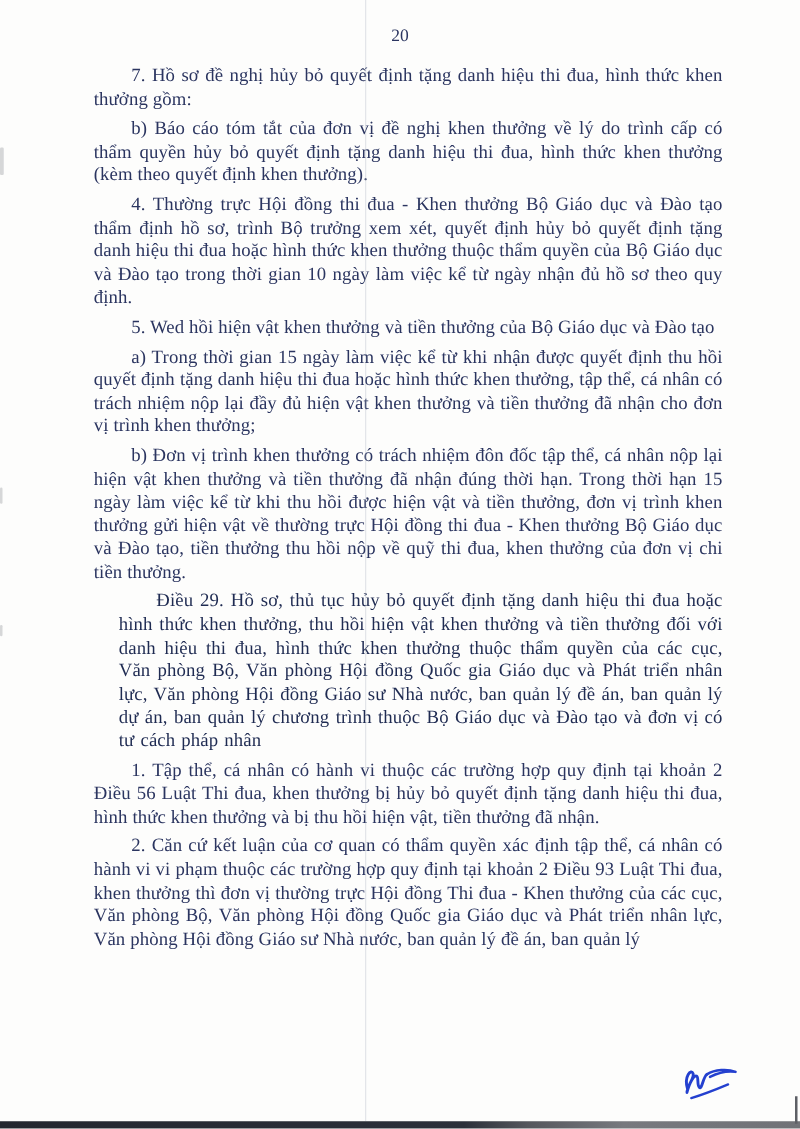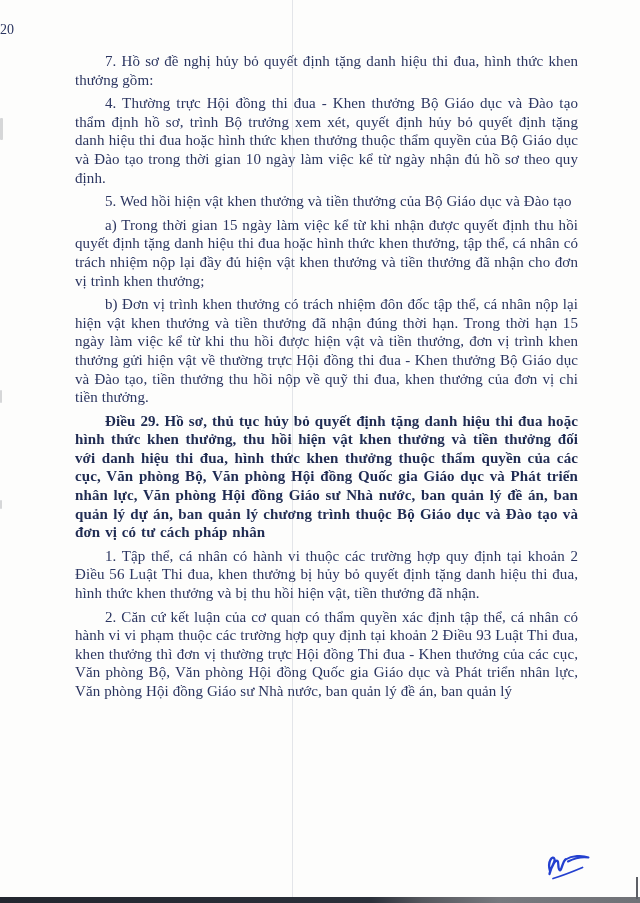--- a/index.html
+++ b/index.html
@@ -13,39 +13,41 @@
   html,body{margin:0;padding:0;background:#e8e8e8;}
   .page{
     position:relative;
     width:640px;height:903px;
     background:var(--paper);
     overflow:hidden;
     font-family:"Liberation Serif","DejaVu Serif",serif;
   }
   .page-number{
     position:absolute;top:22px;left:0;right:0;
+    text-align:center;
     font-size:14px;color:var(--ink);
   }
   .content{
     position:absolute;left:75px;top:52px;width:503px;
   }
   .content p{
     margin:0 0 5px 0;
     text-indent:30px;
     font-size:15px;
     line-height:18.6px;
     text-align:justify;
     color:var(--ink);
     letter-spacing:0.1px;
   }
   .content p.no-indent{text-indent:0;}
   .content p.bold{
-    font-weight:700;
+    font-weight:400;
     color:var(--ink-bold);
     word-spacing:1px;
+    margin-left:20px;
   }
   .crease{
     position:absolute;top:0;bottom:6px;left:292px;width:1px;
     background:rgba(170,176,188,0.30);
     pointer-events:none;
   }
   .smudge{
     position:absolute;left:0;background:rgba(140,142,148,0.35);
     border-radius:1px;
   }
@@ -68,20 +70,21 @@
 </style>
 </head>
 <body>
 
 <div class="page">
 
   <div class="page-number">20</div>
 
   <div class="content">
     <p>7. Hồ sơ đề nghị hủy bỏ quyết định tặng danh hiệu thi đua, hình thức khen thưởng gồm:</p>
+    <p>b) Báo cáo tóm tắt của đơn vị đề nghị khen thưởng về lý do trình cấp có thẩm quyền hủy bỏ quyết định tặng danh hiệu thi đua, hình thức khen thưởng (kèm theo quyết định khen thưởng).</p>
     <p>4. Thường trực Hội đồng thi đua - Khen thưởng Bộ Giáo dục và Đào tạo thẩm định hồ sơ, trình Bộ trưởng xem xét, quyết định hủy bỏ quyết định tặng danh hiệu thi đua hoặc hình thức khen thưởng thuộc thẩm quyền của Bộ Giáo dục và Đào tạo trong thời gian 10 ngày làm việc kể từ ngày nhận đủ hồ sơ theo quy định.</p>
     <p>5. Wed hồi hiện vật khen thưởng và tiền thưởng của Bộ Giáo dục và Đào tạo</p>
     <p>a) Trong thời gian 15 ngày làm việc kể từ khi nhận được quyết định thu hồi quyết định tặng danh hiệu thi đua hoặc hình thức khen thưởng, tập thể, cá nhân có trách nhiệm nộp lại đầy đủ hiện vật khen thưởng và tiền thưởng đã nhận cho đơn vị trình khen thưởng;</p>
     <p>b) Đơn vị trình khen thưởng có trách nhiệm đôn đốc tập thể, cá nhân nộp lại hiện vật khen thưởng và tiền thưởng đã nhận đúng thời hạn. Trong thời hạn 15 ngày làm việc kể từ khi thu hồi được hiện vật và tiền thưởng, đơn vị trình khen thưởng gửi hiện vật về thường trực Hội đồng thi đua - Khen thưởng Bộ Giáo dục và Đào tạo, tiền thưởng thu hồi nộp về quỹ thi đua, khen thưởng của đơn vị chi tiền thưởng.</p>
     <p class="bold">Điều 29. Hồ sơ, thủ tục hủy bỏ quyết định tặng danh hiệu thi đua hoặc hình thức khen thưởng, thu hồi hiện vật khen thưởng và tiền thưởng đối với danh hiệu thi đua, hình thức khen thưởng thuộc thẩm quyền của các cục, Văn phòng Bộ, Văn phòng Hội đồng Quốc gia Giáo dục và Phát triển nhân lực, Văn phòng Hội đồng Giáo sư Nhà nước, ban quản lý đề án, ban quản lý dự án, ban quản lý chương trình thuộc Bộ Giáo dục và Đào tạo và đơn vị có tư cách pháp nhân</p>
     <p>1. Tập thể, cá nhân có hành vi thuộc các trường hợp quy định tại khoản 2 Điều 56 Luật Thi đua, khen thưởng bị hủy bỏ quyết định tặng danh hiệu thi đua, hình thức khen thưởng và bị thu hồi hiện vật, tiền thưởng đã nhận.</p>
     <p>2. Căn cứ kết luận của cơ quan có thẩm quyền xác định tập thể, cá nhân có hành vi vi phạm thuộc các trường hợp quy định tại khoản 2 Điều 93 Luật Thi đua, khen thưởng thì đơn vị thường trực Hội đồng Thi đua - Khen thưởng của các cục, Văn phòng Bộ, Văn phòng Hội đồng Quốc gia Giáo dục và Phát triển nhân lực, Văn phòng Hội đồng Giáo sư Nhà nước, ban quản lý đề án, ban quản lý</p>
   </div>
 
   <div class="crease"></div>

